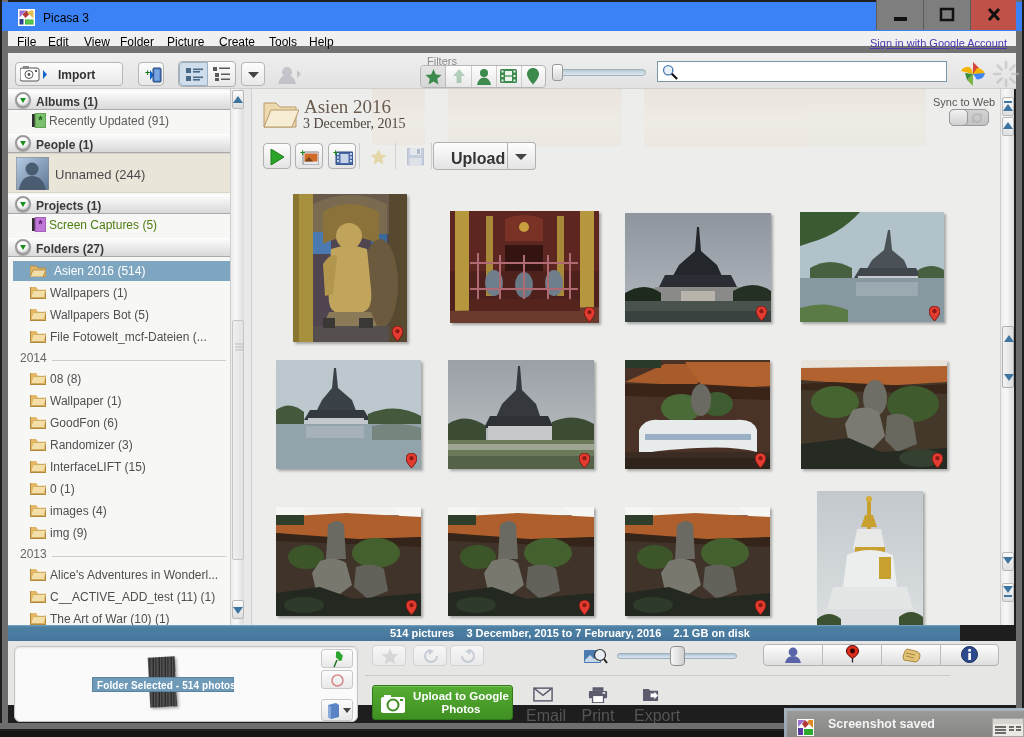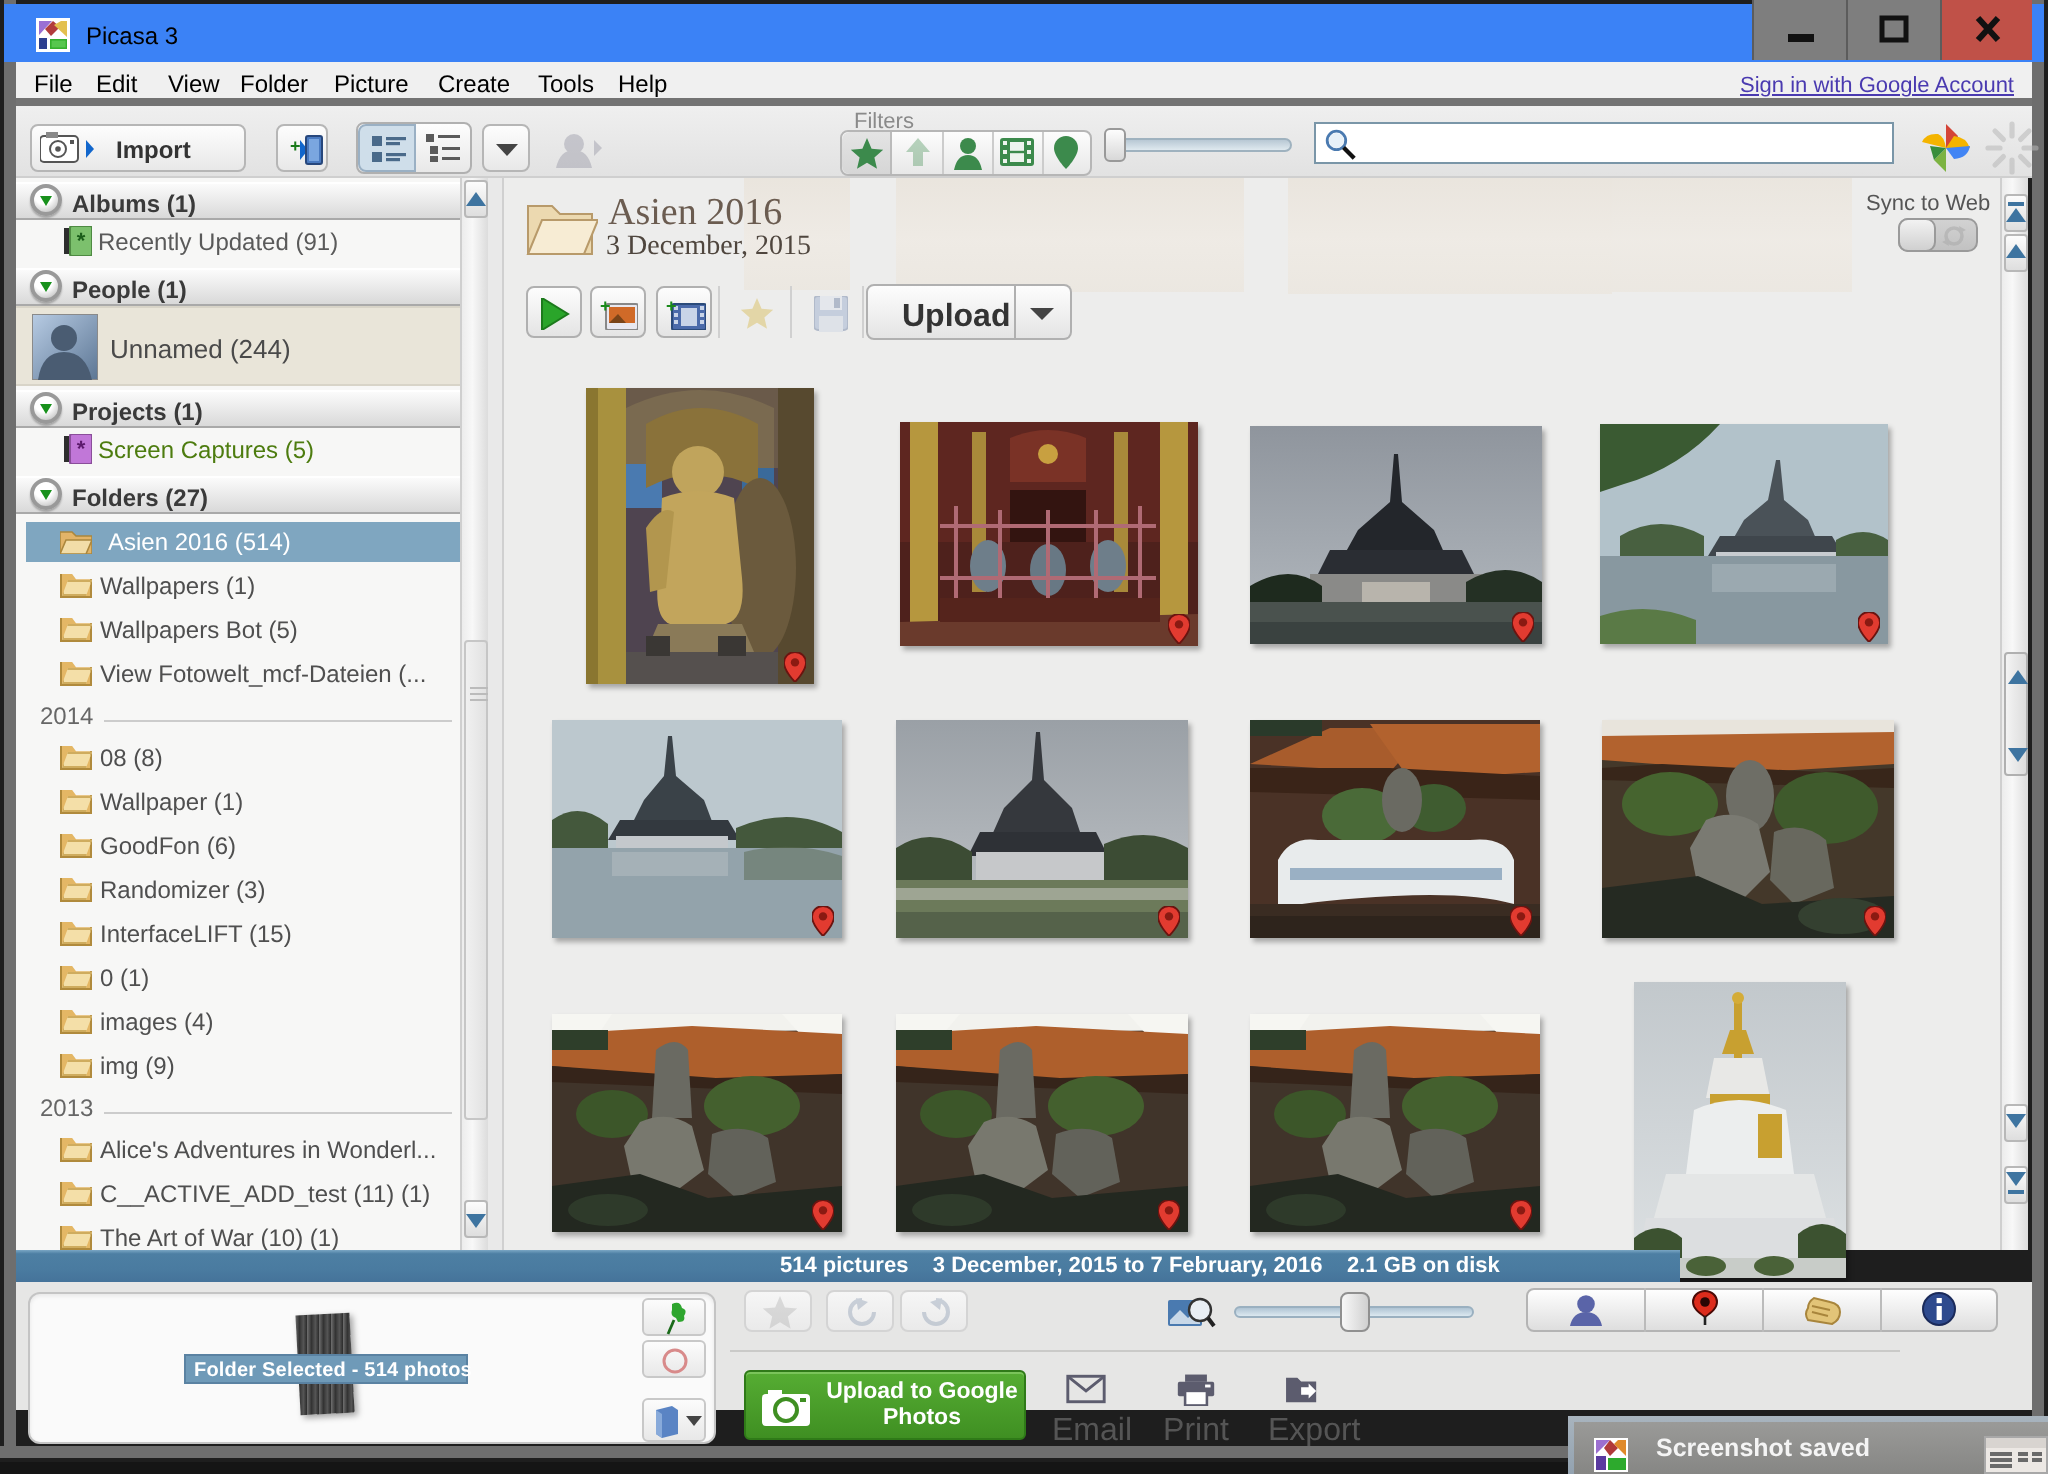--- a/index.html
+++ b/index.html
@@ -7,21 +7,21 @@
 #win { position:absolute; left:0; top:0; width:1024px; height:737px; background:#1e1e1e; }
 
 #titlebar { position:absolute; left:2px; top:2px; width:1020px; height:29px; background:#3b82f6; }
 #appicon { position:absolute; left:16px; top:7px; width:17px; height:17px; }
 #apptitle { position:absolute; left:41px; top:9px; font-size:12px; color:#000; }
 .winbtn { position:absolute; top:0; height:30px; border-left:1px solid #5c5c5c; text-align:center; }
 #btnmin { left:876px; width:47px; background:#7e7e7e; }
 #btnmax { left:923px; width:47px; background:#7e7e7e; }
 #btnclose { left:970px; width:46px; background:#c05148; }
 
-#menubar { position:absolute; left:8px; top:31px; width:1008px; height:22px; background:#f0f0f0; border-bottom:4px solid #737373; }
+#menubar { position:absolute; left:8px; top:31px; width:1008px; height:22px; background:#f0f0f0; border-bottom:7px solid #737373; }
 .menuitem { position:absolute; top:4px; font-size:12px; color:#000; }
 #signin { position:absolute; right:9px; top:6px; font-size:11px; color:#4a3ab0; text-decoration:underline; }
 
 #toolbar { position:absolute; left:8px; top:53px; width:1008px; height:36px; background:linear-gradient(#efefef,#e2e2e2); border-bottom:1px solid #cfcfcf; }
 .tbtn { position:absolute; background:linear-gradient(#fdfdfd,#e8e8e8); border:1px solid #b6b6b6; border-radius:4px; }
 
 #sidebar { position:absolute; left:8px; top:89px; width:222px; height:536px; background:#f7f7f6; overflow:hidden; }
 .shead { position:relative; height:19px; margin-top:2px; background:linear-gradient(#fbfbfb,#d9d9d9); border-top:1px solid #fff; border-bottom:1px solid #a9a9a9; }
 .shead .tri { position:absolute; left:7px; top:0px; width:16px; height:16px; border-radius:50%; background:radial-gradient(circle at 40% 30%, #ffffff 40%, #d8d8d8 70%, #a8a8a8); border:2px solid #999; box-shadow:0 1px 1px rgba(0,0,0,0.25); }
 .shead .tri:after { content:""; position:absolute; left:2.5px; top:4px; border-left:3.5px solid transparent; border-right:3.5px solid transparent; border-top:5.5px solid #18911c; }
@@ -39,21 +39,21 @@
 #main { position:absolute; left:252px; top:89px; width:748px; height:536px; background:#ededec; }
 #mscroll { position:absolute; left:1000px; top:89px; width:14px; height:536px; background:linear-gradient(90deg,#ececec,#f8f8f8 40%,#dcdcdc); border-left:1px solid #cfcfcf; }
 .ghost { position:absolute; background:linear-gradient(#e9e3da,#efeae3 55%,#ebe6de); opacity:0.8; }
 .hbtn { position:absolute; top:54px; width:28px; height:26px; background:linear-gradient(#fdfdfd,#e4e4e4); border:1px solid #b0b0b0; border-radius:4px; }
 .photo { position:absolute; box-shadow:1.5px 2px 2.5px rgba(0,0,0,0.3); }
 .pin { position:absolute; width:11px; height:15px; }
 .scbtn { position:absolute; left:1px; width:12px; height:19px; background:linear-gradient(#fcfcfc,#dedede); border:1px solid #b8b8b8; border-radius:2px; }
 .scbtn svg { position:absolute; left:-1px; top:-1px; }
 .scthumb { position:absolute; left:1px; width:12px; background:linear-gradient(90deg,#f4f4f4,#dcdcdc); border:1px solid #b0b0b0; border-radius:2px; }
 
-#bluebar { position:absolute; left:8px; top:625px; width:832px; height:16px; background:linear-gradient(#7aa6c4 0%,#4d7fa3 12%,#4a7ba0 60%,#45739a 100%); color:#fff; font-size:11px; font-weight:bold;text-align:right; }
+#bluebar { position:absolute; left:8px; top:625px; width:952px; height:16px; background:linear-gradient(#7aa6c4 0%,#4d7fa3 12%,#4a7ba0 60%,#45739a 100%); color:#fff; font-size:11px; font-weight:bold;text-align:right; }
 
 #bottom { position:absolute; left:8px; top:641px; width:1008px; height:64px; background:#e6e6e5; }
 .trbtn { position:absolute; width:32px; height:19px; background:linear-gradient(#fcfcfc,#e8e8e8); border:1px solid #c8c8c8; border-radius:3px; }
 .dbtn { position:absolute; width:34px; height:21px; background:linear-gradient(#f6f6f6,#eaeaea); border:1px solid #d4d4d4; border-radius:4px; }
 .ebtn { position:absolute; top:45px; width:36px; height:34px; font-size:16px; color:#555; }
 .ebtn span { position:absolute; left:0; right:0; top:21px; text-align:center; }
 #notif { position:absolute; left:784px; top:708px; width:240px; height:29px; z-index:50; }
 
 #brdl { position:absolute; left:0; top:0; width:8px; height:731px; background:#6e6e6e; border-left:2px solid #1e1e1e; }
 #brdr { position:absolute; left:1016px; top:0; width:8px; height:731px; background:#6e6e6e; border-right:2px solid #1e1e1e; }
@@ -274,21 +274,21 @@
         </svg>
         <span class="lbl" style="top:3px;color:#fff">Asien 2016 (514)</span>
       </div>
     <div class="srow fold">
         <span class="lbl">Wallpapers (1)</span>
       </div>
     <div class="srow fold">
         <span class="lbl">Wallpapers Bot (5)</span>
       </div>
     <div class="srow fold">
-        <span class="lbl">View Fotowelt_mcf-Dateien (...</span>
+        <span class="lbl">File Fotowelt_mcf-Dateien (...</span>
       </div>
     <div class="syear">
         <span style="position:absolute;left:12px;top:3px">2014</span>
         <i style="position:absolute;left:44px;right:4px;top:12px;border-top:1px solid #ccc"></i>
       </div>
     <div class="srow fold">
         <span class="lbl">08 (8)</span>
       </div>
     <div class="srow fold">
         <span class="lbl">Wallpaper (1)</span>

